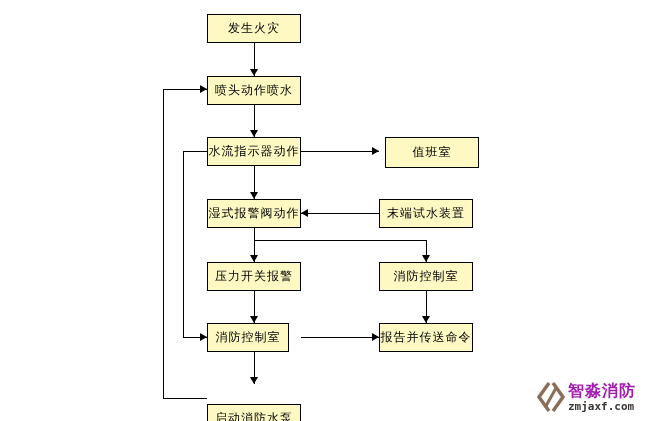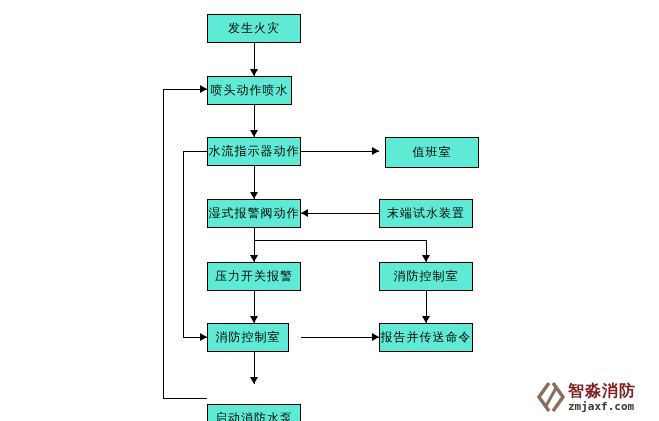--- a/index.html
+++ b/index.html
@@ -2,44 +2,44 @@
 <html><head>
 <meta charset="utf-8">
 <style>
   html,body{margin:0;padding:0;background:#ffffff;}
   body{font-family:"Liberation Sans","DejaVu Sans",sans-serif;}
   .stage{position:relative;width:659px;height:421px;background:#ffffff;overflow:hidden;}
   .node{
     position:absolute;
     box-sizing:border-box;
     border:1px solid #000;
-    background:#5eead4;
+    background:#fef9c3;
     display:flex;align-items:center;justify-content:center;
     font-size:12px;letter-spacing:1px;color:#000;
     white-space:nowrap;
   }
   .hl{position:absolute;height:1px;background:#000;}
   .vl{position:absolute;width:1px;background:#000;}
   .ah{position:absolute;width:0;height:0;}
   .ah.down{border-left:4px solid transparent;border-right:4px solid transparent;border-top:7px solid #000;}
   .ah.right{border-top:4px solid transparent;border-bottom:4px solid transparent;border-left:7px solid #000;}
   .ah.left{border-top:4px solid transparent;border-bottom:4px solid transparent;border-right:7px solid #000;}
   .watermark{position:absolute;left:536px;top:380px;display:flex;align-items:center;}
   .wm-icon{width:30px;height:34px;margin-right:2px;}
   .wm-text{display:flex;flex-direction:column;line-height:1;}
-  .wm-brand{font-size:16px;font-weight:bold;color:#7f1d1d;letter-spacing:1px;}
+  .wm-brand{font-size:16px;font-weight:bold;color:#a21caf;letter-spacing:1px;}
   .wm-domain{font-size:11px;font-weight:bold;color:#3c3734;font-family:"DejaVu Sans Mono","Liberation Mono",monospace;margin-top:2px;}
 </style>
 </head>
 <body>
 
 <div class="stage">
 
   <div class="node" style="left:207px;top:14px;width:94px;height:29px">发生火灾</div>
-  <div class="node" style="left:207px;top:76px;width:85px;height:29px">喷头动作喷水</div>
+  <div class="node" style="left:207px;top:76px;width:94px;height:29px">喷头动作喷水</div>
   <div class="node" style="left:207px;top:137px;width:94px;height:29px">水流指示器动作</div>
   <div class="node" style="left:385px;top:137px;width:94px;height:31px">值班室</div>
   <div class="node" style="left:207px;top:199px;width:94px;height:29px">湿式报警阀动作</div>
   <div class="node" style="left:379px;top:199px;width:94px;height:29px">末端试水装置</div>
   <div class="node" style="left:207px;top:262px;width:94px;height:29px">压力开关报警</div>
   <div class="node" style="left:379px;top:262px;width:94px;height:29px">消防控制室</div>
   <div class="node" style="left:207px;top:323px;width:82px;height:29px">消防控制室</div>
   <div class="node" style="left:379px;top:323px;width:94px;height:29px">报告并传送命令</div>
   <div class="node" style="left:207px;top:404px;width:94px;height:29px">启动消防水泵</div>
 

